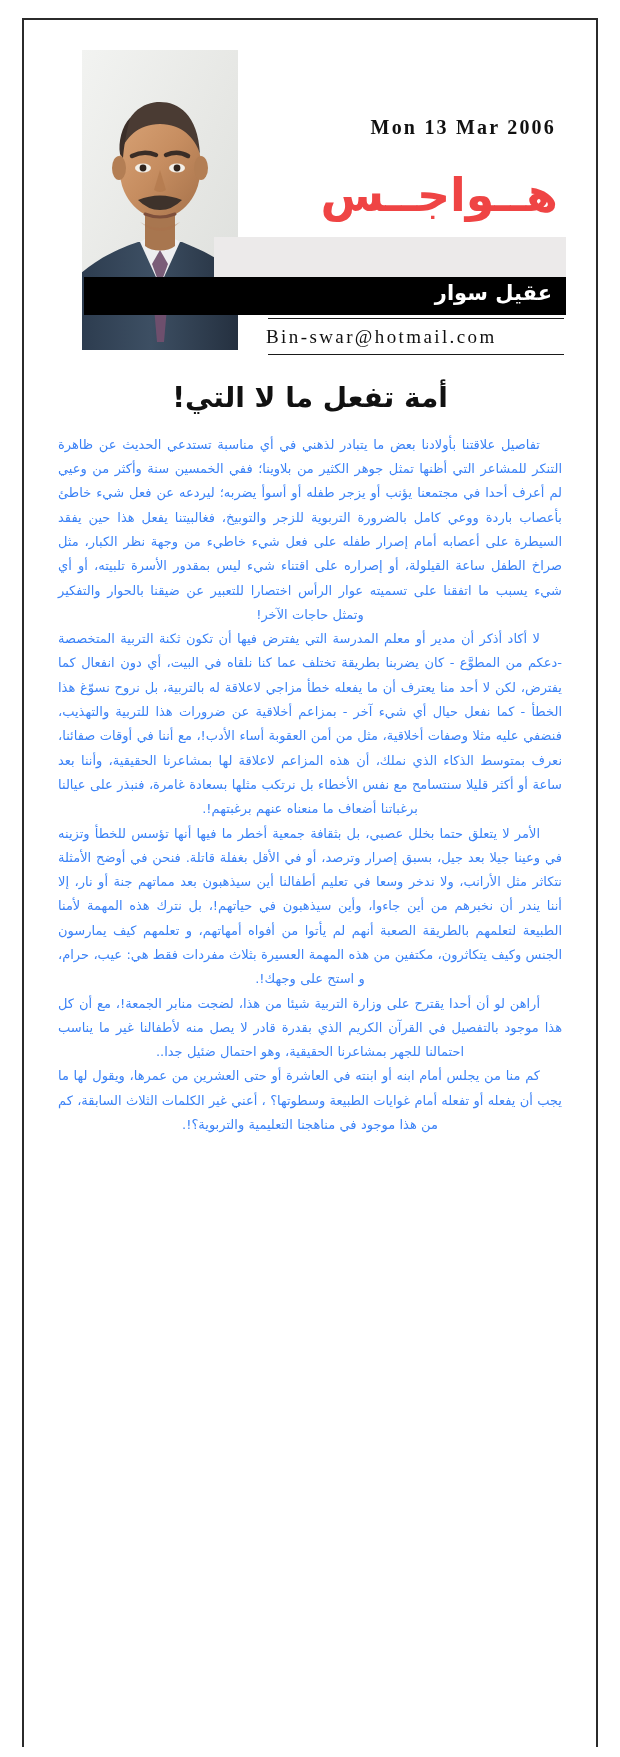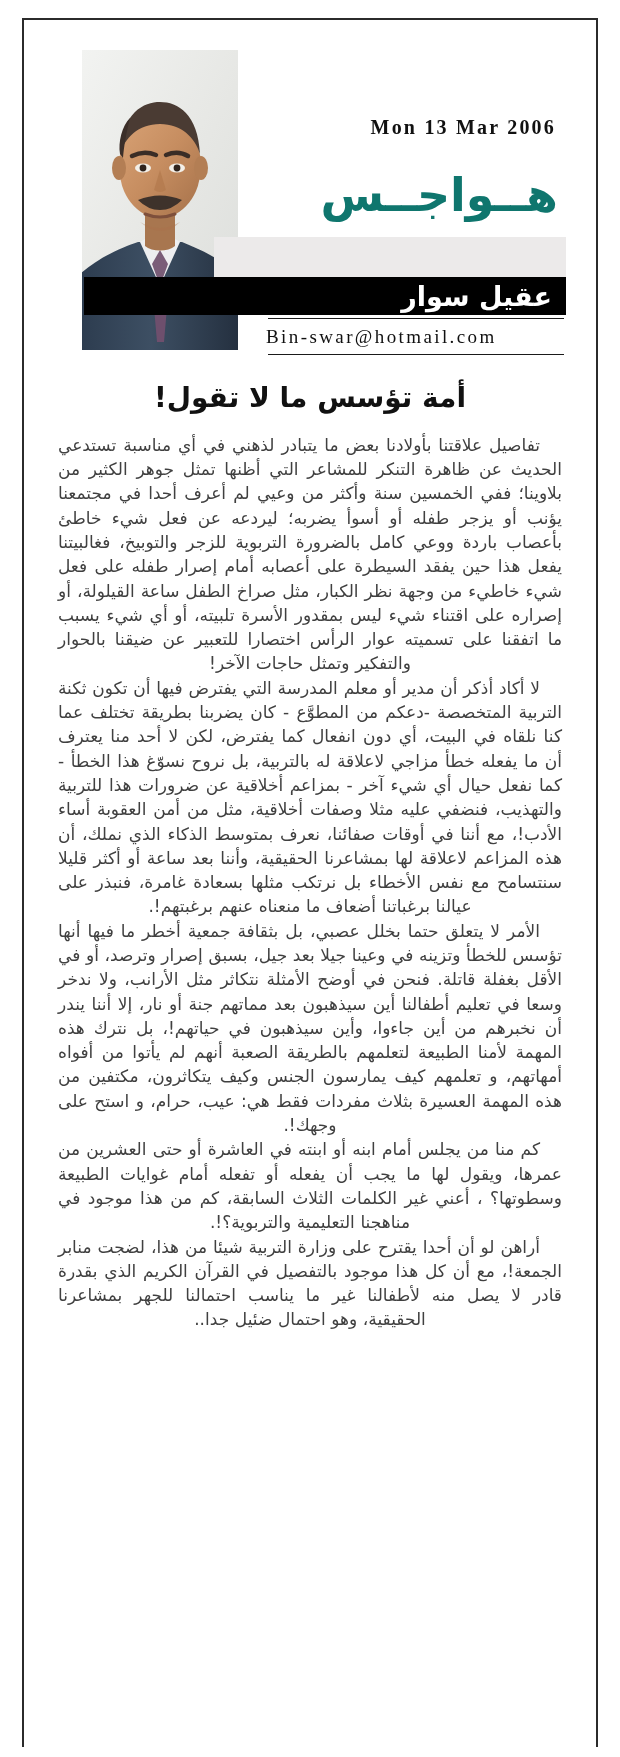--- a/index.html
+++ b/index.html
@@ -83,21 +83,21 @@
     white-space: nowrap;
   }
 
   .banner-word {
     position: absolute;
     right: 8px;
     top: 140px;
     font-family: "DejaVu Sans", "Liberation Sans", sans-serif;
     font-size: 46px;
     font-weight: 700;
-    color: #0f766e;
+    color: #ef4444;
     letter-spacing: 0px;
     direction: rtl;
     line-height: 1;
   }
 
   .grey-strip {
     position: absolute;
     left: 160px;
     right: 0px;
     top: 205px;
@@ -111,21 +111,21 @@
     right: 0px;
     top: 245px;
     height: 38px;
     background: #000000;
   }
   .author-name {
     position: absolute;
     right: 14px;
     top: 249px;
     color: #ffffff;
-    font-size: 27px;
+    font-size: 21px;
     font-weight: 700;
     direction: rtl;
     letter-spacing: 0.3px;
   }
 
   
   .email-block {
     margin-top: 28px;
     margin-right: 2px;
     width: 300px;
@@ -162,23 +162,23 @@
     direction: rtl;
     letter-spacing: 0px;
   }
 
   
   .article {
     margin-top: 12px;
     direction: rtl;
     text-align: justify;
     text-align-last: center;
-    font-size: 17px;
+    font-size: 13px;
     line-height: 24.3px;
-    color: #404040;
+    color: #3b82f6;
     letter-spacing: 0px;
     word-spacing: 0.2px;
     padding: 0 4px;
   }
   .article p {
     margin: 0;
     text-indent: 22px;
     text-align: justify;
     text-align-last: center;
   }
@@ -263,24 +263,24 @@
       <div class="black-bar"></div>
       <div class="author-name">عقيل سوار</div>
     </div>
 
     <div class="email-block">
       <div class="email-rule-top"></div>
       <div class="email-text">Bin-swar@hotmail.com</div>
       <div class="email-rule-bottom"></div>
     </div>
 
-    <h1 class="headline">أمة تؤسس ما لا تقول!</h1>
+    <h1 class="headline">أمة تفعل ما لا التي!</h1>
 
     <div class="article">
       <p>تفاصيل علاقتنا بأولادنا بعض ما يتبادر لذهني في أي مناسبة تستدعي الحديث عن ظاهرة التنكر للمشاعر التي أظنها تمثل جوهر الكثير من بلاوينا؛ ففي الخمسين سنة وأكثر من وعيي لم أعرف أحدا في مجتمعنا يؤنب أو يزجر طفله أو أسوأ يضربه؛ ليردعه عن فعل شيء خاطئ بأعصاب باردة ووعي كامل بالضرورة التربوية للزجر والتوبيخ، فغالبيتنا يفعل هذا حين يفقد السيطرة على أعصابه أمام إصرار طفله على فعل شيء خاطيء من وجهة نظر الكبار، مثل صراخ الطفل ساعة القيلولة، أو إصراره على اقتناء شيء ليس بمقدور الأسرة تلبيته، أو أي شيء يسبب ما اتفقنا على تسميته عوار الرأس اختصارا للتعبير عن ضيقنا بالحوار والتفكير وتمثل حاجات الآخر!</p>
       <p>لا أكاد أذكر أن مدير أو معلم المدرسة التي يفترض فيها أن تكون ثكنة التربية المتخصصة -دعكم من المطوَّع - كان يضربنا بطريقة تختلف عما كنا نلقاه في البيت، أي دون انفعال كما يفترض، لكن لا أحد منا يعترف أن ما يفعله خطأ مزاجي لاعلاقة له بالتربية، بل نروح نسوّغ هذا الخطأ - كما نفعل حيال أي شيء آخر - بمزاعم أخلاقية عن ضرورات هذا للتربية والتهذيب، فنضفي عليه مثلا وصفات أخلاقية، مثل من أمن العقوبة أساء الأدب!، مع أننا في أوقات صفائنا، نعرف بمتوسط الذكاء الذي نملك، أن هذه المزاعم لاعلاقة لها بمشاعرنا الحقيقية، وأننا بعد ساعة أو أكثر قليلا سنتسامح مع نفس الأخطاء بل نرتكب مثلها بسعادة غامرة، فنبذر على عيالنا برغباتنا أضعاف ما منعناه عنهم برغبتهم!.</p>
       <p>الأمر لا يتعلق حتما بخلل عصبي، بل بثقافة جمعية أخطر ما فيها أنها تؤسس للخطأ وتزينه في وعينا جيلا بعد جيل، بسبق إصرار وترصد، أو في الأقل بغفلة قاتلة. فنحن في أوضح الأمثلة نتكاثر مثل الأرانب، ولا ندخر وسعا في تعليم أطفالنا أين سيذهبون بعد مماتهم جنة أو نار، إلا أننا يندر أن نخبرهم من أين جاءوا، وأين سيذهبون في حياتهم!، بل نترك هذه المهمة لأمنا الطبيعة لتعلمهم بالطريقة الصعبة أنهم لم يأتوا من أفواه أمهاتهم، و تعلمهم كيف يمارسون الجنس وكيف يتكاثرون، مكتفين من هذه المهمة العسيرة بثلاث مفردات فقط هي: عيب، حرام، و استح على وجهك!.</p>
+      <p>أراهن لو أن أحدا يقترح على وزارة التربية شيئا من هذا، لضجت منابر الجمعة!، مع أن كل هذا موجود بالتفصيل في القرآن الكريم الذي بقدرة قادر لا يصل منه لأطفالنا غير ما يناسب احتمالنا للجهر بمشاعرنا الحقيقية، وهو احتمال ضئيل جدا..</p>
       <p>كم منا من يجلس أمام ابنه أو ابنته في العاشرة أو حتى العشرين من عمرها، ويقول لها ما يجب أن يفعله أو تفعله أمام غوايات الطبيعة وسطوتها؟ ، أعني غير الكلمات الثلاث السابقة، كم من هذا موجود في مناهجنا التعليمية والتربوية؟!.</p>
-      <p>أراهن لو أن أحدا يقترح على وزارة التربية شيئا من هذا، لضجت منابر الجمعة!، مع أن كل هذا موجود بالتفصيل في القرآن الكريم الذي بقدرة قادر لا يصل منه لأطفالنا غير ما يناسب احتمالنا للجهر بمشاعرنا الحقيقية، وهو احتمال ضئيل جدا..</p>
     </div>
 
   </div>
 </div>
 
 </body></html>

